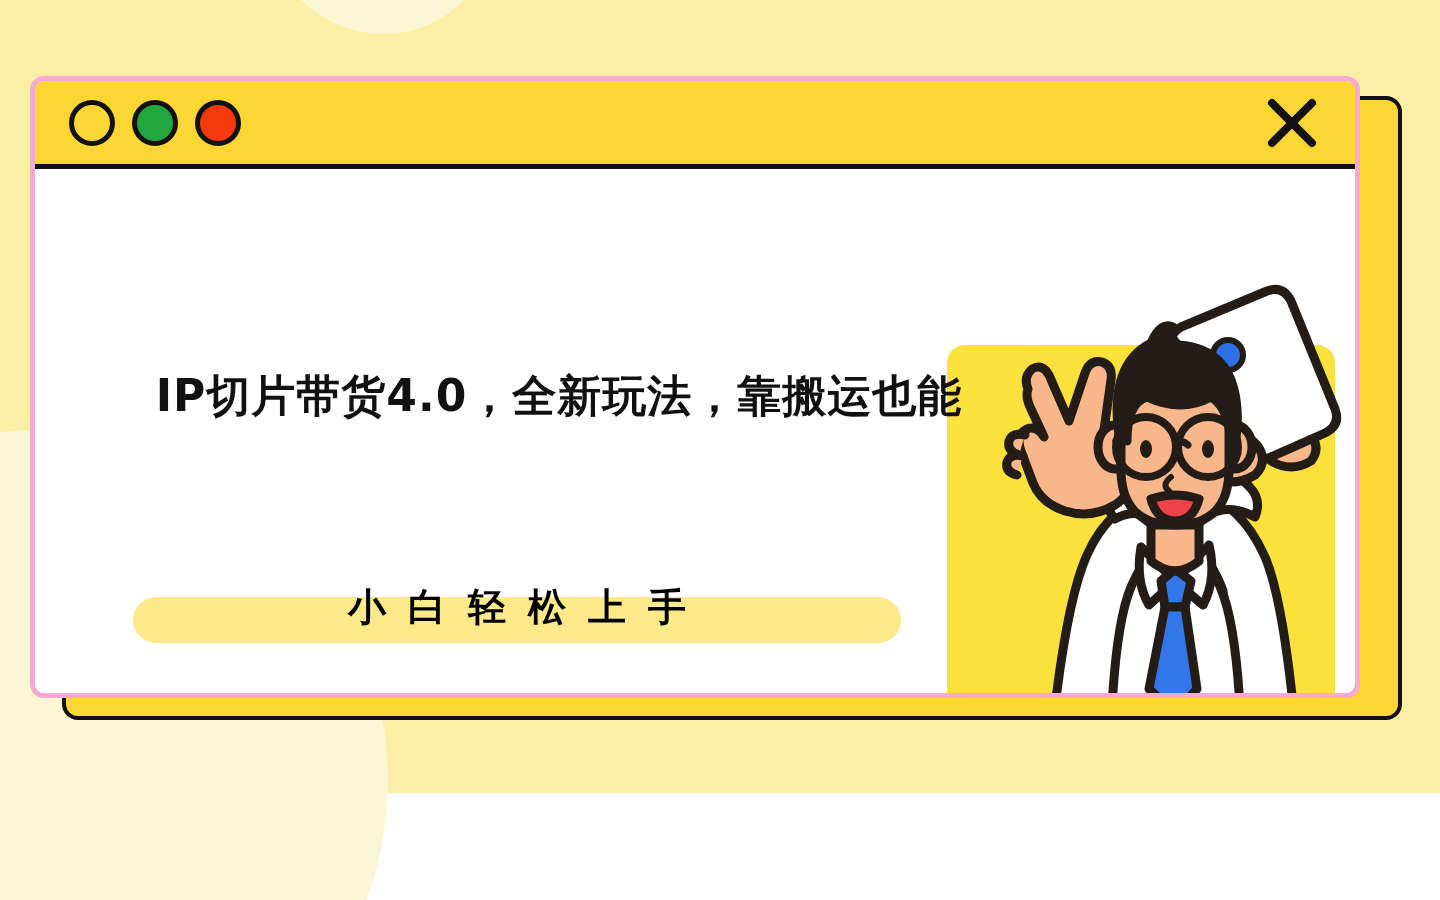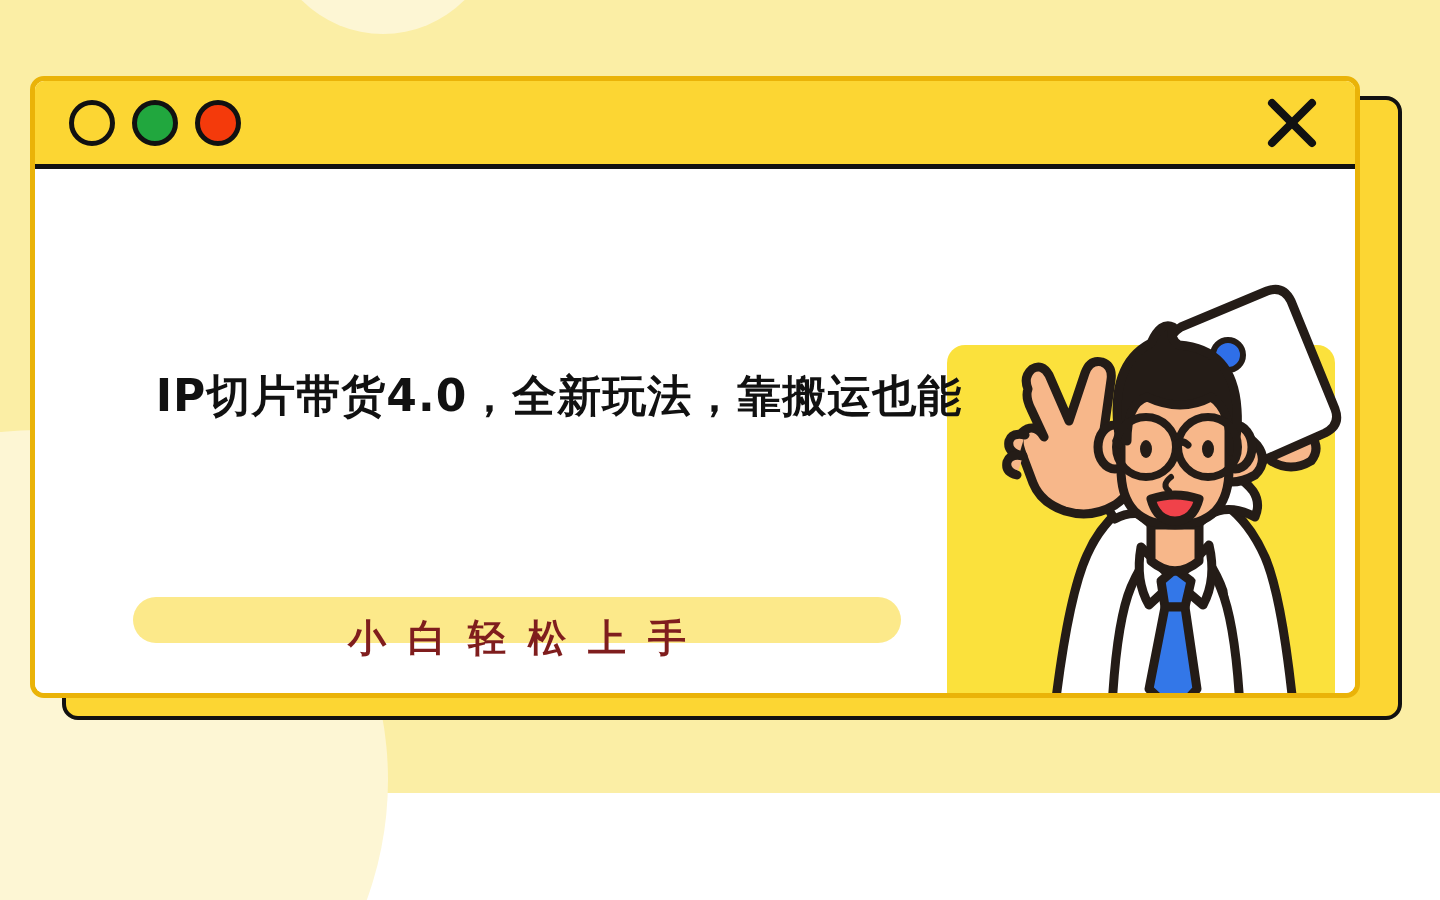--- a/index.html
+++ b/index.html
@@ -63,21 +63,21 @@
   }
 
   
   .window {
     position: absolute;
     left: 30px;
     top: 76px;
     width: 1330px;
     height: 622px;
     background: #ffffff;
-    border: 5px solid #eab308;
+    border: 5px solid #f9a8d4;
     border-radius: 14px;
     box-sizing: border-box;
     overflow: hidden;
   }
 
   .titlebar {
     position: relative;
     height: 88px;
     background: #FCD633;
     border-bottom: 5px solid #111111;
@@ -163,30 +163,30 @@
     left: 98px;
     top: 428px;
     width: 768px;
     height: 46px;
     background: #FCE98A;
     border-radius: 23px;
   }
   .subtitle-text {
     position: absolute;
     left: 98px;
-    top: 438px;
+    top: 407px;
     width: 768px;
     height: 62px;
     display: flex;
     align-items: center;
     justify-content: center;
     font-family: "DejaVu Sans", "Liberation Sans", sans-serif;
     font-weight: 700;
     font-size: 38px;
-    color: #7f1d1d;
+    color: #000000;
     letter-spacing: 22px;
     text-indent: 22px;
   }
 </style>
 </head>
 <body>
 
 <div id="stage">
 
   <div class="bg-band"></div>

